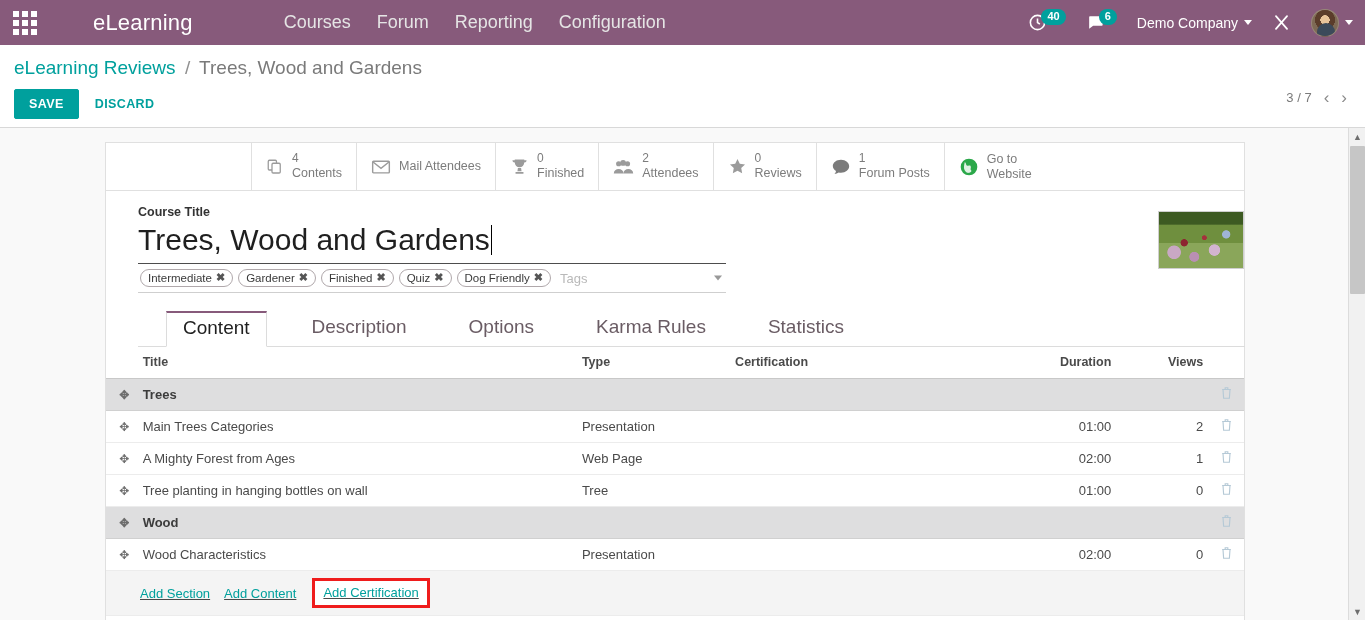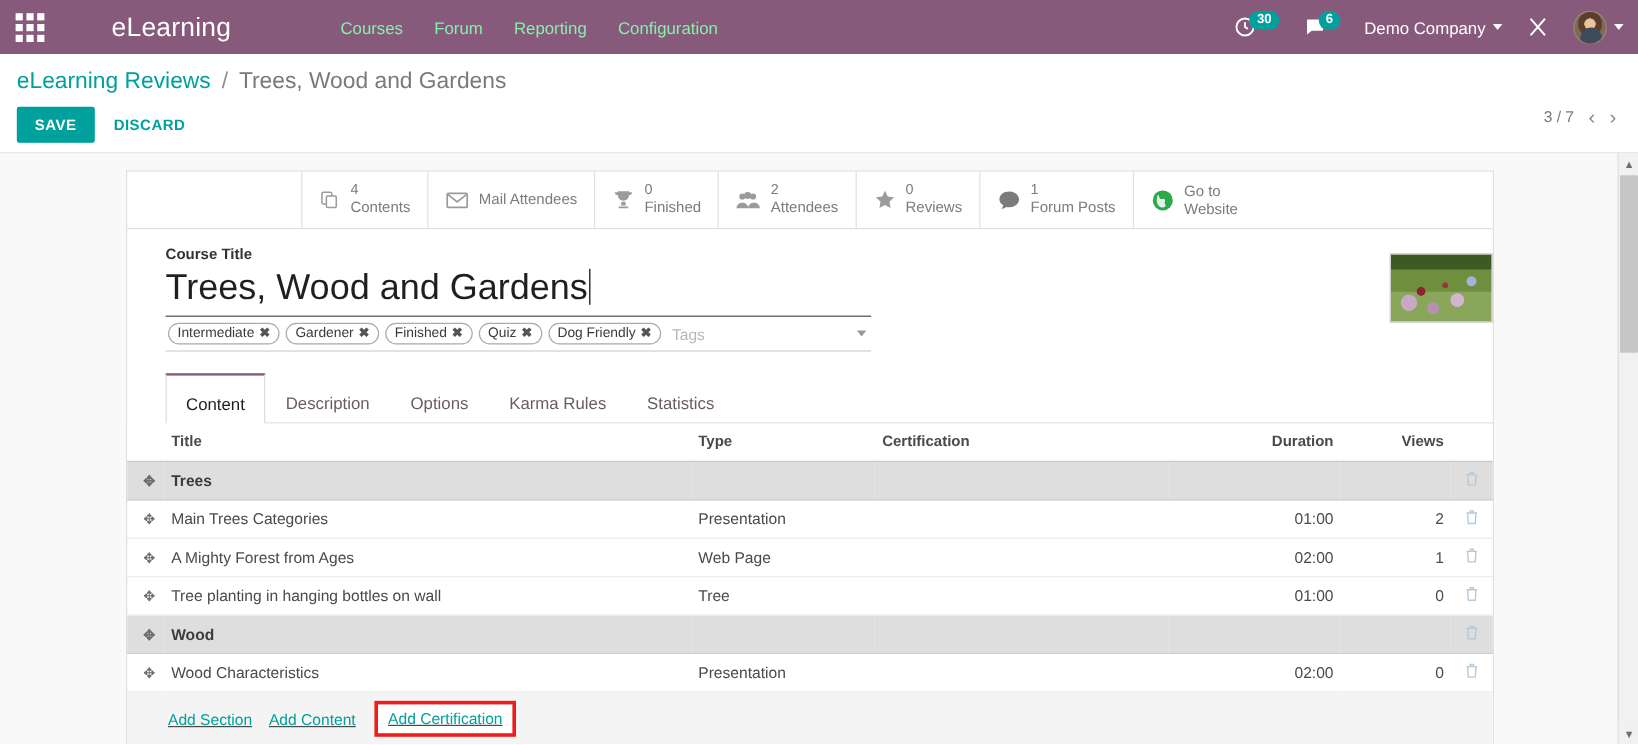--- a/index.html
+++ b/index.html
@@ -36,22 +36,22 @@
   .brand {
     font-size: 22px;
     color: #ffffff;
     letter-spacing: .2px;
     margin-right: 46px;
     cursor: pointer;
     white-space: nowrap;
   }
   .menu-items { display: flex; align-items: center; gap: 26px; }
   .menu-items .mi {
-    font-size: 14px;
-    color: #86efac;
+    font-size: 18px;
+    color: #e5e5e5;
     cursor: pointer;
     white-space: nowrap;
   }
   .nav-right {
     margin-left: auto;
     display: flex;
     align-items: center;
     gap: 20px;
   }
   .sysicon { position: relative; display: flex; align-items: center; cursor: pointer; }
@@ -252,28 +252,29 @@
   }
 
   
   .tabs {
     display: flex;
     margin: 18px 0 0 32px;
     border-bottom: 1px solid #dcdcdc;
     width: 1107px;
   }
   .tab {
-    padding: 16px 16px 7px;
-    font-size: 14px;
+    padding: 4px 16px 7px;
+    font-size: 19px;
     color: #6a5c64;
     cursor: pointer;
     border: 1px solid transparent;
     margin-bottom: -1px;
     background: transparent;
     white-space: nowrap;
+    margin-left: 28px;
   }
   .tab.active {
     color: #1f1f1f;
     background: #ffffff;
     border: 1px solid #dcdcdc;
     border-bottom-color: #ffffff;
     border-top: 2px solid #875A7B;
   }
 
   
@@ -369,21 +370,21 @@
   </div>
 
   <div class="nav-right">
     <div class="sysicon">
       <span>
         <svg width="19" height="19" viewBox="0 0 24 24" fill="none" stroke="#ffffff" stroke-width="2">
           <circle cx="12" cy="12" r="9"></circle>
             <path d="M12 7v5l3 2"></path>
         </svg>
       </span>
-      <span class="badge">30</span>
+      <span class="badge">40</span>
     </div>
     <div class="sysicon">
       <span>
         <svg width="19" height="19" viewBox="0 0 24 24" fill="#ffffff">
           <path d="M4 4h16a1 1 0 011 1v10a1 1 0 01-1 1H9l-5 4V5a1 1 0 011-1z"></path>
         </svg>
       </span>
       <span class="badge">6</span>
     </div>
     <div class="company">

